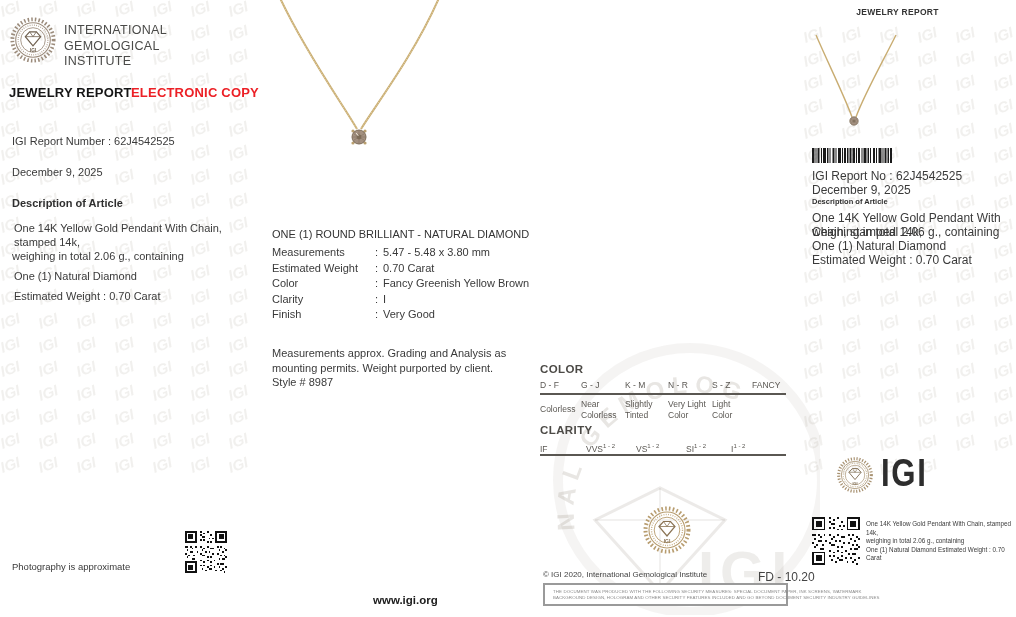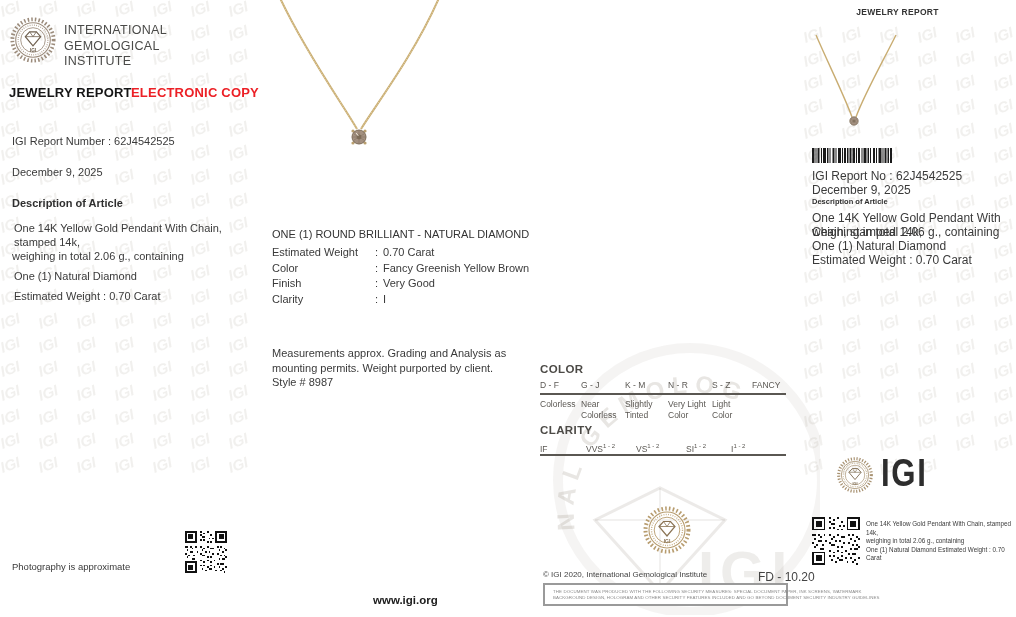--- a/index.html
+++ b/index.html
@@ -29,21 +29,21 @@
   
   .dia-title { font-size:11px; color:#333; }
   .attr-row { font-size:11px; height:15.5px; line-height:15.5px; }
   .attr-label { display:inline-block; width:103px; }
   .attr-sep { display:inline-block; width:8px; }
   .dia-note { font-size:11px; line-height:14.5px; }
 
   
   .scale { position:absolute; z-index:1; }
   .scale-title { font-size:11.5px; font-weight:bold; color:#4c4a46; letter-spacing:.4px; margin-bottom:5px; }
-  .scale-cols { display:flex; }
+  .scale-cols { display:flex;align-items:center; }
   .scale-col { font-size:8.5px; color:#5a5752; line-height:10.5px; }
   .scale-head { height:13px; }
   .scale-head sup { font-size:6px; }
   .scale-rule { border-top:2px solid #5a5752; margin-bottom:4px; }
 
   
   .copyright { font-size:8px; color:#444;text-align:right; }
   .form-code { font-size:12px; color:#444;padding-left:8px; }
   .security-box { border:2px solid #9a9a9a; width:245px; height:23px; display:flex;
                   align-items:center; gap:4px; padding:2px 4px; background:#fff; }
@@ -453,30 +453,33 @@
       <path d="M-5,-3 L5,3 M-5,3 L5,-3 M0,-6.5 L0,6.5 M-6.5,0 L6.5,0" stroke="#8a7a68" stroke-width="0.7"></path>
       <circle cx="0" cy="0" r="2.4" fill="#7d6c58"></circle>
       <path d="M-2.5,-3.5 L-1,-1.5" stroke="#f5efe2" stroke-width="1" stroke-linecap="round"></path>
     </g>
   </svg>
 
   <div class="abs z1 dia-title" style="left:272px;top:228px">ONE (1) ROUND BRILLIANT - NATURAL DIAMOND</div>
 
   <div class="abs z1" style="left:272px;top:245px">
     <div class="attr-row">
+      <span class="attr-label">Measurements</span><span class="attr-sep">:</span><span>5.47 - 5.48 x 3.80 mm</span>
+    </div>
+    <div class="attr-row">
       <span class="attr-label">Estimated Weight</span><span class="attr-sep">:</span><span>0.70 Carat</span>
     </div>
     <div class="attr-row">
       <span class="attr-label">Color</span><span class="attr-sep">:</span><span>Fancy Greenish Yellow Brown</span>
     </div>
     <div class="attr-row">
+      <span class="attr-label">Clarity</span><span class="attr-sep">:</span><span>I</span>
+    </div>
+    <div class="attr-row">
       <span class="attr-label">Finish</span><span class="attr-sep">:</span><span>Very Good</span>
-    </div>
-    <div class="attr-row">
-      <span class="attr-label">Clarity</span><span class="attr-sep">:</span><span>I</span>
     </div>
   </div>
 
   <div class="abs z1 dia-note" style="left:272px;top:346px;width:258px">Measurements approx. Grading and Analysis as mounting permits. Weight purported by client.</div>
   <div class="abs z1 dia-note" style="left:272px;top:375px">Style # 8987</div>
 
   <div class="scale" style="left:540px;top:363px;width:246px">
     <div class="scale-title">COLOR</div>
     <div class="scale-cols">
       <div class="scale-col scale-head" style="width:41px">D - F</div>

